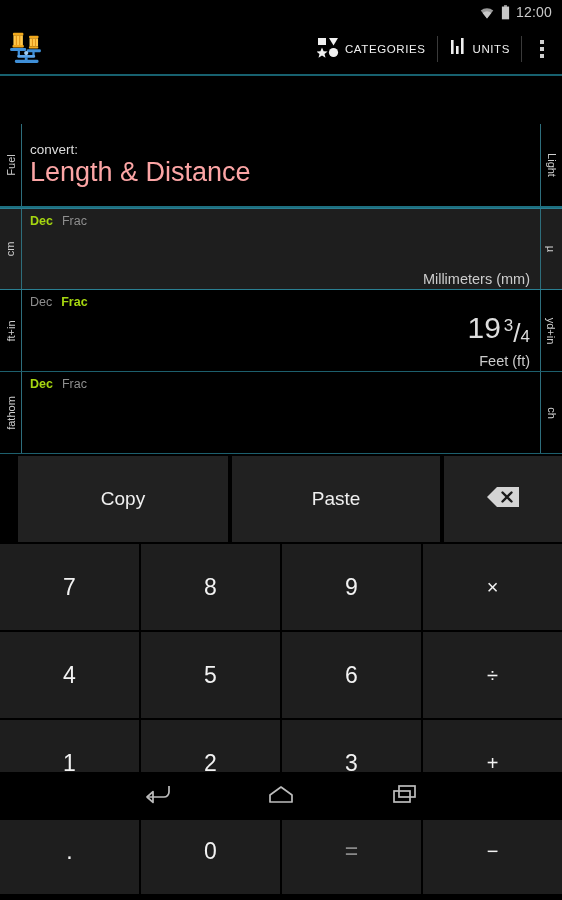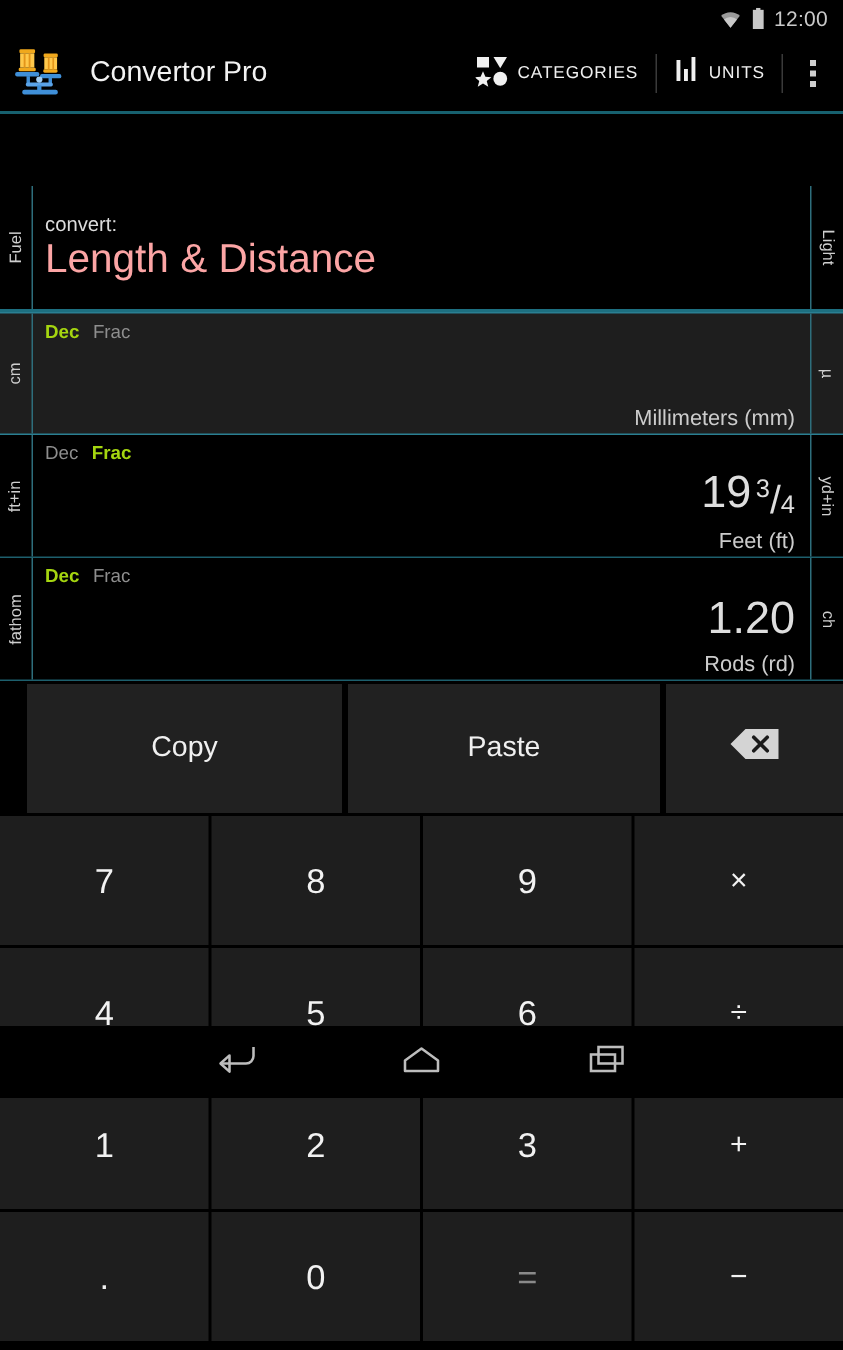--- a/index.html
+++ b/index.html
@@ -152,21 +152,21 @@
 
   
   .navbar {
     position:absolute; left:0; bottom:0;
     width:562px; height:48px;
     background:#000;
     display:flex; align-items:center; justify-content:center;
     gap:78px;
   }
   .navbtn { width:46px; height:36px; display:flex; align-items:center; justify-content:center; }
-  .wrap { position:relative; width:562px; height:732px; }
+  .wrap { position:relative; width:562px; height:820px; }
 </style>
 </head>
 <body>
 
 <div class="wrap">
 
   <div class="statusbar">
     <span>
       <svg class="wifi-icon" viewBox="0 0 20 16">
         <path d="M10 15.5 L2.2 5.6 A11.5 11.5 0 0 1 17.8 5.6 Z" fill="#9a9a9a"></path>
@@ -201,21 +201,20 @@
         <rect x="2" y="20" width="17" height="3.2" rx="1.4" fill="#3f8fd8"></rect>
         <rect x="19.5" y="21.5" width="15" height="3" rx="1.3" fill="#3f8fd8"></rect>
         <rect x="10" y="23" width="2.4" height="5" fill="#3f8fd8"></rect>
         <rect x="25.5" y="24.3" width="2.4" height="4" fill="#3f8fd8"></rect>
         <rect x="9.5" y="27.5" width="19" height="2.8" rx="1.2" fill="#5aa3e8"></rect>
         <circle cx="19" cy="25.4" r="2.2" fill="#9fcdf4"></circle>
         <rect x="17.5" y="29.5" width="3" height="3.5" fill="#3f8fd8"></rect>
         <rect x="7" y="32.5" width="25" height="3.4" rx="1.5" fill="#3f8fd8"></rect>
       </svg>
     </span>
-    <span class="app-title">Convertor Pro</span>
 
     <span class="ab-spacer"></span>
 
     <div class="ab-action">
       <span>
         <svg width="22" height="22" viewBox="0 0 22 22">
           <rect x="1" y="2" width="8" height="7" fill="#f0f0f0"></rect>
           <path d="M12 2 L21 2 L16.5 9.5 Z" fill="#f0f0f0"></path>
           <path d="M5 11.5 L6.6 15.2 L10.6 15.5 L7.5 18 L8.5 21.8 L5 19.6 L1.5 21.8 L2.5 18 L-0.6 15.5 L3.4 15.2 Z" fill="#f0f0f0"></path>
           <circle cx="16.5" cy="16.5" r="4.6" fill="#f0f0f0"></circle>
@@ -307,24 +306,20 @@
 
     <div class="crow">
       <div class="side-rail left">
         <span class="side-label lr">fathom</span>
       </div>
       <div class="crow-body">
         <div class="mode-toggle">
           <span class="mode on">Dec</span>
           <span class="mode">Frac</span>
         </div>
-        <div class="crow-values">
-          <span class="crow-value">1.20</span>
-          <span class="crow-unit">Rods (rd)</span>
-        </div>
       </div>
       <div class="side-rail right">
         <span class="side-label rl">ch</span>
       </div>
     </div>
 
   </div>
 
   <div class="editrow">
     <button class="editbtn copy">Copy</button>

